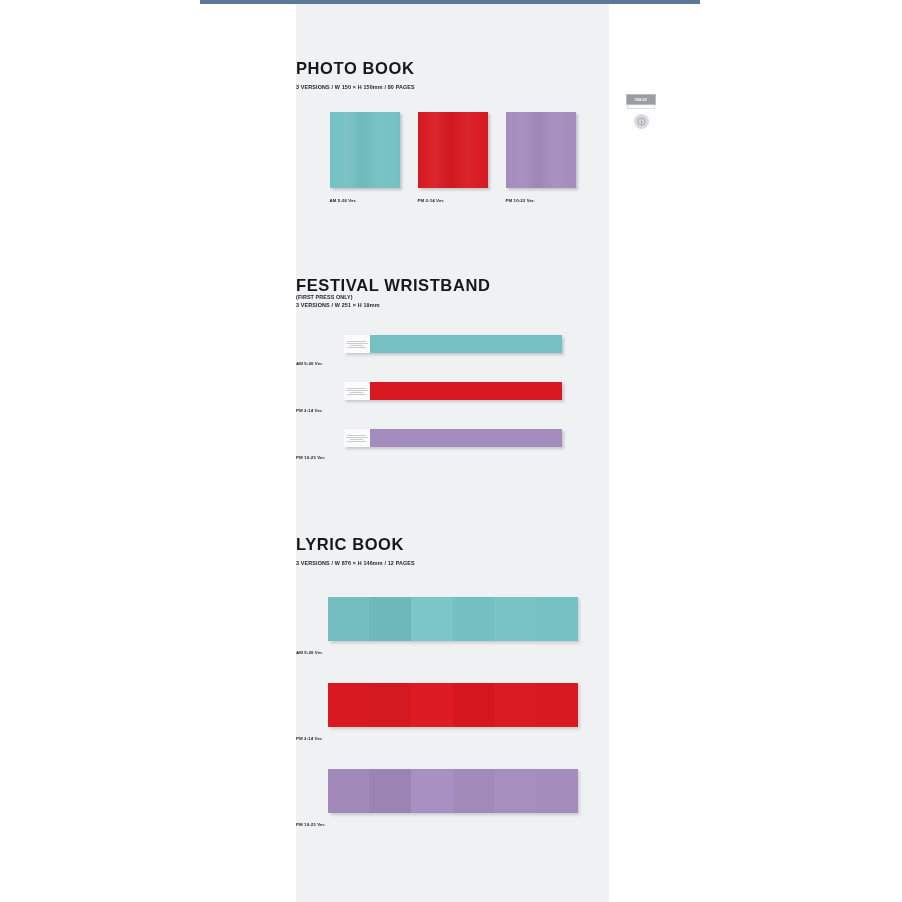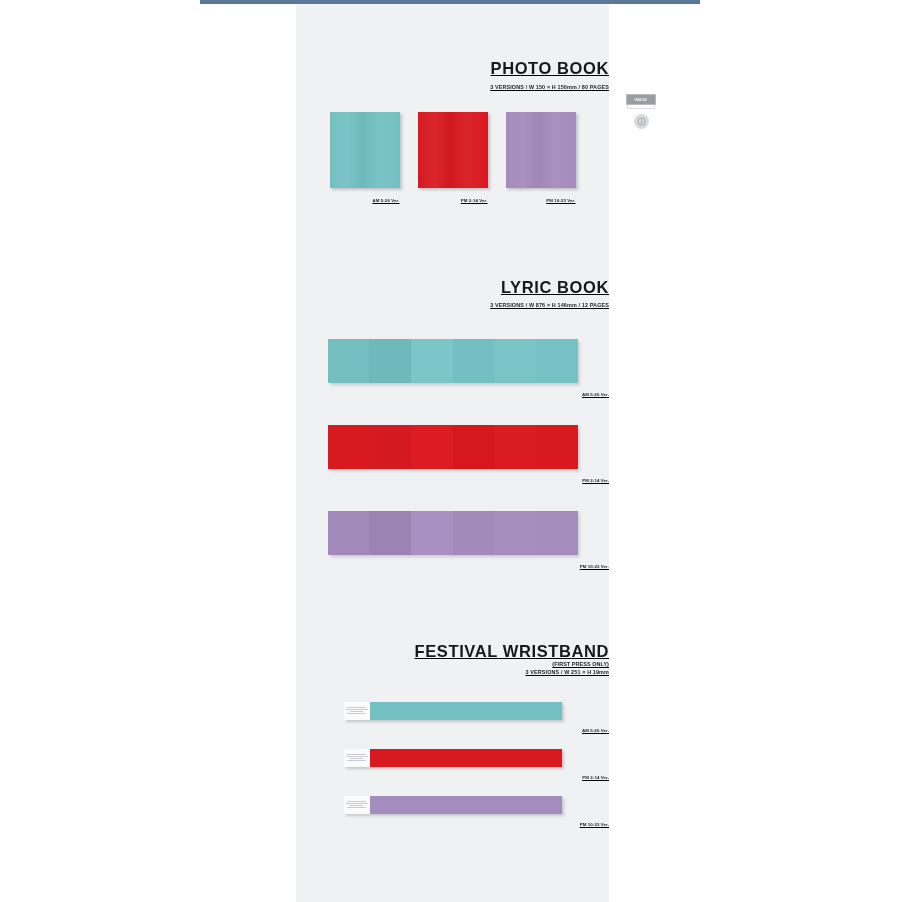--- a/index.html
+++ b/index.html
@@ -33,22 +33,21 @@
     left: 296px;
     width: 313px;
     height: 898px;
     background: #f0f1f3;
     overflow: hidden;
   }
 
   
   .section {
     width: 100%;
-    text-align: right;
-    text-decoration: underline;
+    text-align: left;
   }
   .section-title {
     font-size: 16.5px;
     font-weight: bold;
     letter-spacing: 0.6px;
     color: #16181c;
     line-height: 1;
     white-space: nowrap;
   }
   .section-sub {
@@ -218,20 +217,69 @@
       </div>
 
       <div class="photo-item">
         <div class="photo-swatch sheen" style="background-color: rgb(164, 140, 189);"></div>
         <div class="ver-label">PM 10:23 Ver.</div>
       </div>
 
     </div>
   </section>
 
+  <section class="section" id="wristband">
+    <div class="section-title">FESTIVAL WRISTBAND</div>
+    <div class="section-sub note">(FIRST PRESS ONLY)</div>
+    <div class="section-sub">3 VERSIONS / W 251 × H 19mm</div>
+
+    <div id="wristband-list">
+
+      <div class="band-item">
+        <div class="band-strip">
+          <div class="band-tab">
+            <span class="band-tab-line m"></span>
+            <span class="band-tab-line"></span>
+            <span class="band-tab-line s"></span>
+            <span class="band-tab-line m"></span>
+          </div>
+          <div class="band-color" style="background-color: rgb(116, 192, 194);"></div>
+        </div>
+        <div class="ver-label">AM 5:26 Ver.</div>
+      </div>
+
+      <div class="band-item">
+        <div class="band-strip">
+          <div class="band-tab">
+            <span class="band-tab-line m"></span>
+            <span class="band-tab-line"></span>
+            <span class="band-tab-line s"></span>
+            <span class="band-tab-line m"></span>
+          </div>
+          <div class="band-color" style="background-color: rgb(216, 25, 32);"></div>
+        </div>
+        <div class="ver-label">PM 2:14 Ver.</div>
+      </div>
+
+      <div class="band-item">
+        <div class="band-strip">
+          <div class="band-tab">
+            <span class="band-tab-line m"></span>
+            <span class="band-tab-line"></span>
+            <span class="band-tab-line s"></span>
+            <span class="band-tab-line m"></span>
+          </div>
+          <div class="band-color" style="background-color: rgb(164, 140, 189);"></div>
+        </div>
+        <div class="ver-label">PM 10:23 Ver.</div>
+      </div>
+
+    </div>
+  </section>
+
   <section class="section" id="lyric-book">
     <div class="section-title">LYRIC BOOK</div>
     <div class="section-sub">3 VERSIONS / W 876 × H 146mm / 12 PAGES</div>
 
     <div id="lyric-list">
 
       <div class="lyric-item">
         <div class="lyric-strip">
             <div class="lyric-panel" style="background-color: rgb(116, 190, 192);"></div>
             <div class="lyric-panel" style="background-color: rgb(111, 185, 187);"></div>
@@ -257,69 +305,20 @@
 
       <div class="lyric-item">
         <div class="lyric-strip">
             <div class="lyric-panel" style="background-color: rgb(161, 138, 185);"></div>
             <div class="lyric-panel" style="background-color: rgb(155, 132, 179);"></div>
             <div class="lyric-panel" style="background-color: rgb(169, 144, 194);"></div>
             <div class="lyric-panel" style="background-color: rgb(162, 139, 186);"></div>
             <div class="lyric-panel" style="background-color: rgb(166, 142, 190);"></div>
             <div class="lyric-panel" style="background-color: rgb(164, 140, 189);"></div>
           </div>
-        <div class="ver-label">PM 10:23 Ver.</div>
-      </div>
-
-    </div>
-  </section>
-
-  <section class="section" id="wristband">
-    <div class="section-title">FESTIVAL WRISTBAND</div>
-    <div class="section-sub note">(FIRST PRESS ONLY)</div>
-    <div class="section-sub">3 VERSIONS / W 251 × H 19mm</div>
-
-    <div id="wristband-list">
-
-      <div class="band-item">
-        <div class="band-strip">
-          <div class="band-tab">
-            <span class="band-tab-line m"></span>
-            <span class="band-tab-line"></span>
-            <span class="band-tab-line s"></span>
-            <span class="band-tab-line m"></span>
-          </div>
-          <div class="band-color" style="background-color: rgb(116, 192, 194);"></div>
-        </div>
-        <div class="ver-label">AM 5:26 Ver.</div>
-      </div>
-
-      <div class="band-item">
-        <div class="band-strip">
-          <div class="band-tab">
-            <span class="band-tab-line m"></span>
-            <span class="band-tab-line"></span>
-            <span class="band-tab-line s"></span>
-            <span class="band-tab-line m"></span>
-          </div>
-          <div class="band-color" style="background-color: rgb(216, 25, 32);"></div>
-        </div>
-        <div class="ver-label">PM 2:14 Ver.</div>
-      </div>
-
-      <div class="band-item">
-        <div class="band-strip">
-          <div class="band-tab">
-            <span class="band-tab-line m"></span>
-            <span class="band-tab-line"></span>
-            <span class="band-tab-line s"></span>
-            <span class="band-tab-line m"></span>
-          </div>
-          <div class="band-color" style="background-color: rgb(164, 140, 189);"></div>
-        </div>
         <div class="ver-label">PM 10:23 Ver.</div>
       </div>
 
     </div>
   </section>
 
 </div>
 
 <div id="float-widget">
   <div id="widget-badge">

